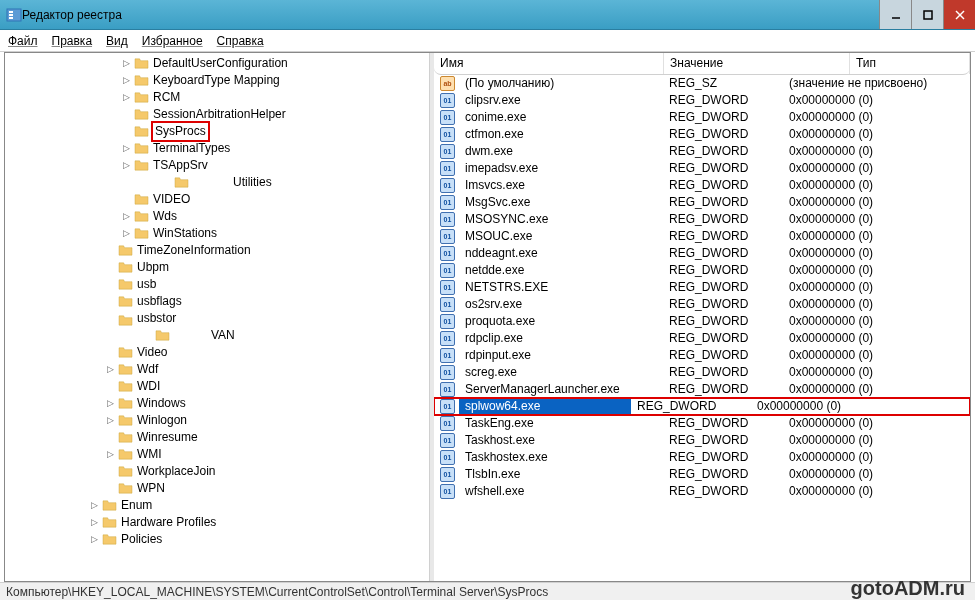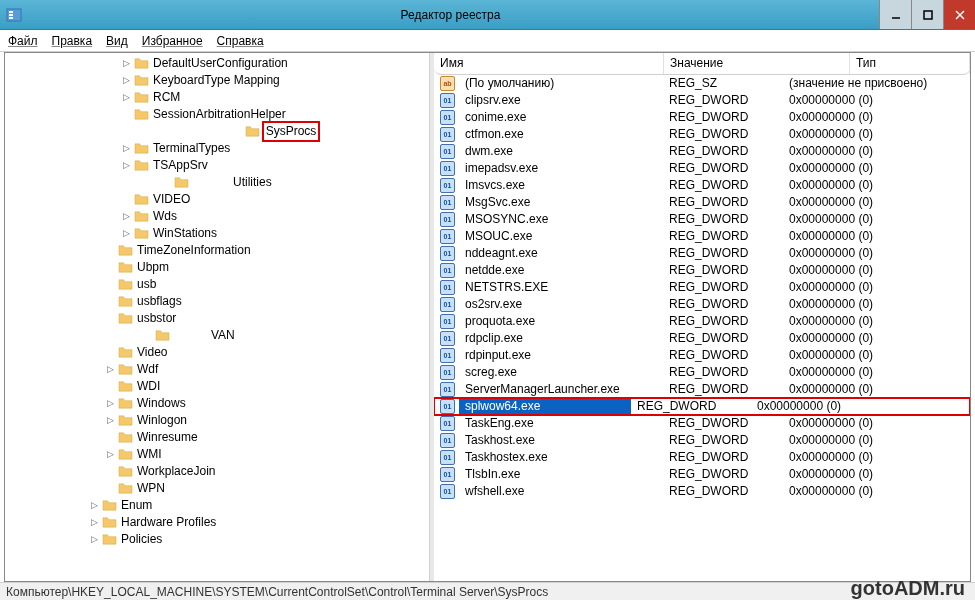--- a/index.html
+++ b/index.html
@@ -1,20 +1,20 @@
 <!DOCTYPE html>
 <html><head>
 <meta charset="utf-8">
 <style>
 * { margin: 0; padding: 0; box-sizing: border-box; font-family: "Segoe UI", Tahoma, sans-serif; font-size: 12px; }
 body { width: 975px; height: 602px; background: #fff; overflow: hidden; position: relative; }
 
 .titlebar { height: 30px; background: linear-gradient(#5bb5d6, #3a9ec4); display: flex; align-items: center; justify-content: space-between; border-bottom: 1px solid #2a7ea0; }
 .titlebar-icon { margin-left: 6px; width: 16px; height: 16px; }
-.titlebar-title { flex: 1; text-align: center; color: #000; font-size: 12px; }
+.titlebar-title { flex: 1; text-align: left; color: #000; font-size: 12px; }
 .titlebar-buttons { display: flex; height: 100%; }
 .titlebar-btn { width: 32px; height: 100%; display: flex; align-items: center; justify-content: center; background: #c8d6de; border-left: 1px solid #888; cursor: pointer; }
 .titlebar-btn.close { background: #c0392b; color: #fff; }
 .titlebar-btn svg { width: 10px; height: 10px; }
 
 .menubar { height: 22px; background: #fff; display: flex; align-items: center; padding: 0 8px; gap: 14px; border-bottom: 1px solid #d0d0d0; }
 .menubar span { text-decoration: underline; text-decoration-color: #888; cursor: pointer; color: #000; }
 
 .workspace { display: flex; height: 530px; border: 1px solid #888; margin: 0 4px; }
 .tree-pane { width: 425px; overflow-y: scroll; overflow-x: hidden; border-right: 1px solid #d0d0d0; background: #fff; padding-top: 2px; }
@@ -110,21 +110,21 @@
         </svg>
         <span class="tree-label">RCM</span>
       </div>
       <div class="tree-item" style="padding-left: 116px;">
         <span class="expander"></span>
         <svg class="folder-icon" viewBox="0 0 16 14">
           <path class="folder-svg" d="M1 3 L1 12 L15 12 L15 4 L7 4 L6 2 L1 2 Z"></path>
         </svg>
         <span class="tree-label">SessionArbitrationHelper</span>
       </div>
-      <div class="tree-item highlighted" style="padding-left: 116px; justify-content: center;">
+      <div class="tree-item highlighted" style="padding-left: 116px;">
         <span class="expander"></span>
         <svg class="folder-icon" viewBox="0 0 16 14">
           <path class="folder-svg" d="M1 3 L1 12 L15 12 L15 4 L7 4 L6 2 L1 2 Z"></path>
         </svg>
         <span class="tree-label">SysProcs</span>
       </div>
       <div class="tree-item" style="padding-left: 116px;">
         <span class="expander">▷</span>
         <svg class="folder-icon" viewBox="0 0 16 14">
           <path class="folder-svg" d="M1 3 L1 12 L15 12 L15 4 L7 4 L6 2 L1 2 Z"></path>
@@ -187,21 +187,21 @@
         </svg>
         <span class="tree-label">usb</span>
       </div>
       <div class="tree-item" style="padding-left: 100px;">
         <span class="expander"></span>
         <svg class="folder-icon" viewBox="0 0 16 14">
           <path class="folder-svg" d="M1 3 L1 12 L15 12 L15 4 L7 4 L6 2 L1 2 Z"></path>
         </svg>
         <span class="tree-label">usbflags</span>
       </div>
-      <div class="tree-item" style="padding-left: 100px;">
+      <div class="tree-item" style="padding-left: 100px; align-items: flex-end;">
         <span class="expander"></span>
         <svg class="folder-icon" viewBox="0 0 16 14">
           <path class="folder-svg" d="M1 3 L1 12 L15 12 L15 4 L7 4 L6 2 L1 2 Z"></path>
         </svg>
         <span class="tree-label">usbstor</span>
       </div>
       <div class="tree-item" style="padding-left: 100px; gap: 37px;">
         <span class="expander"></span>
         <svg class="folder-icon" viewBox="0 0 16 14">
           <path class="folder-svg" d="M1 3 L1 12 L15 12 L15 4 L7 4 L6 2 L1 2 Z"></path>

